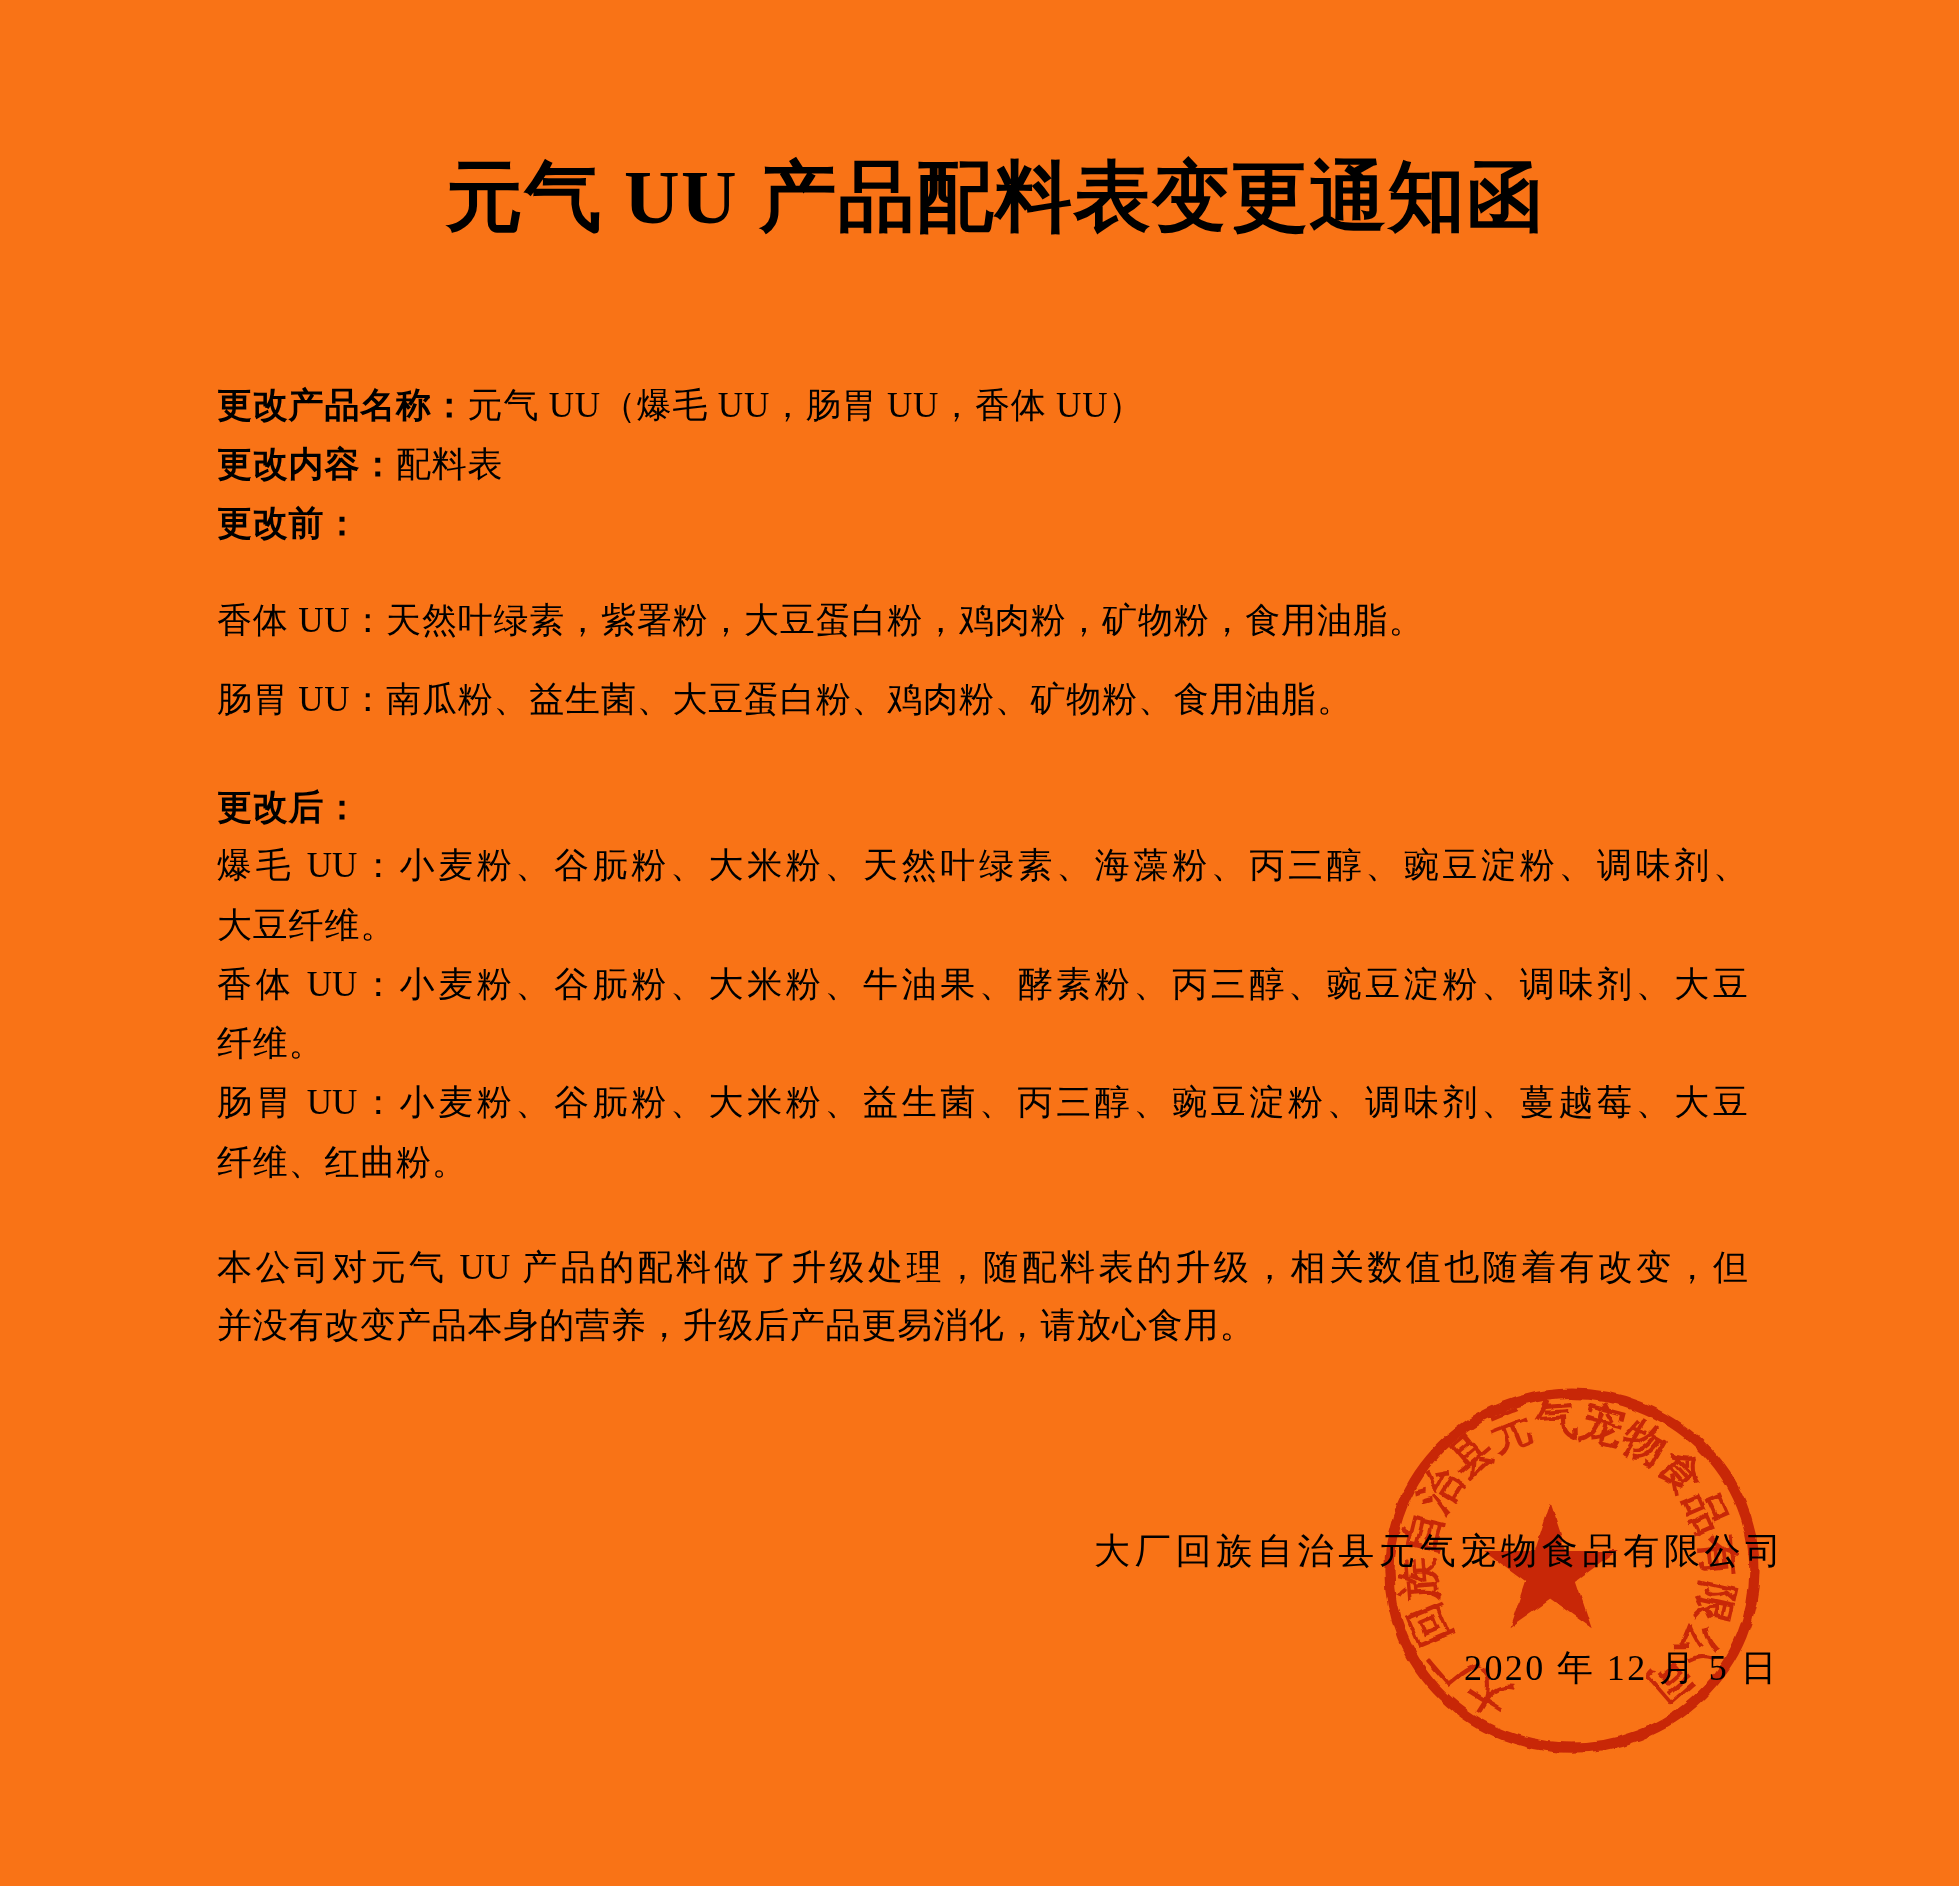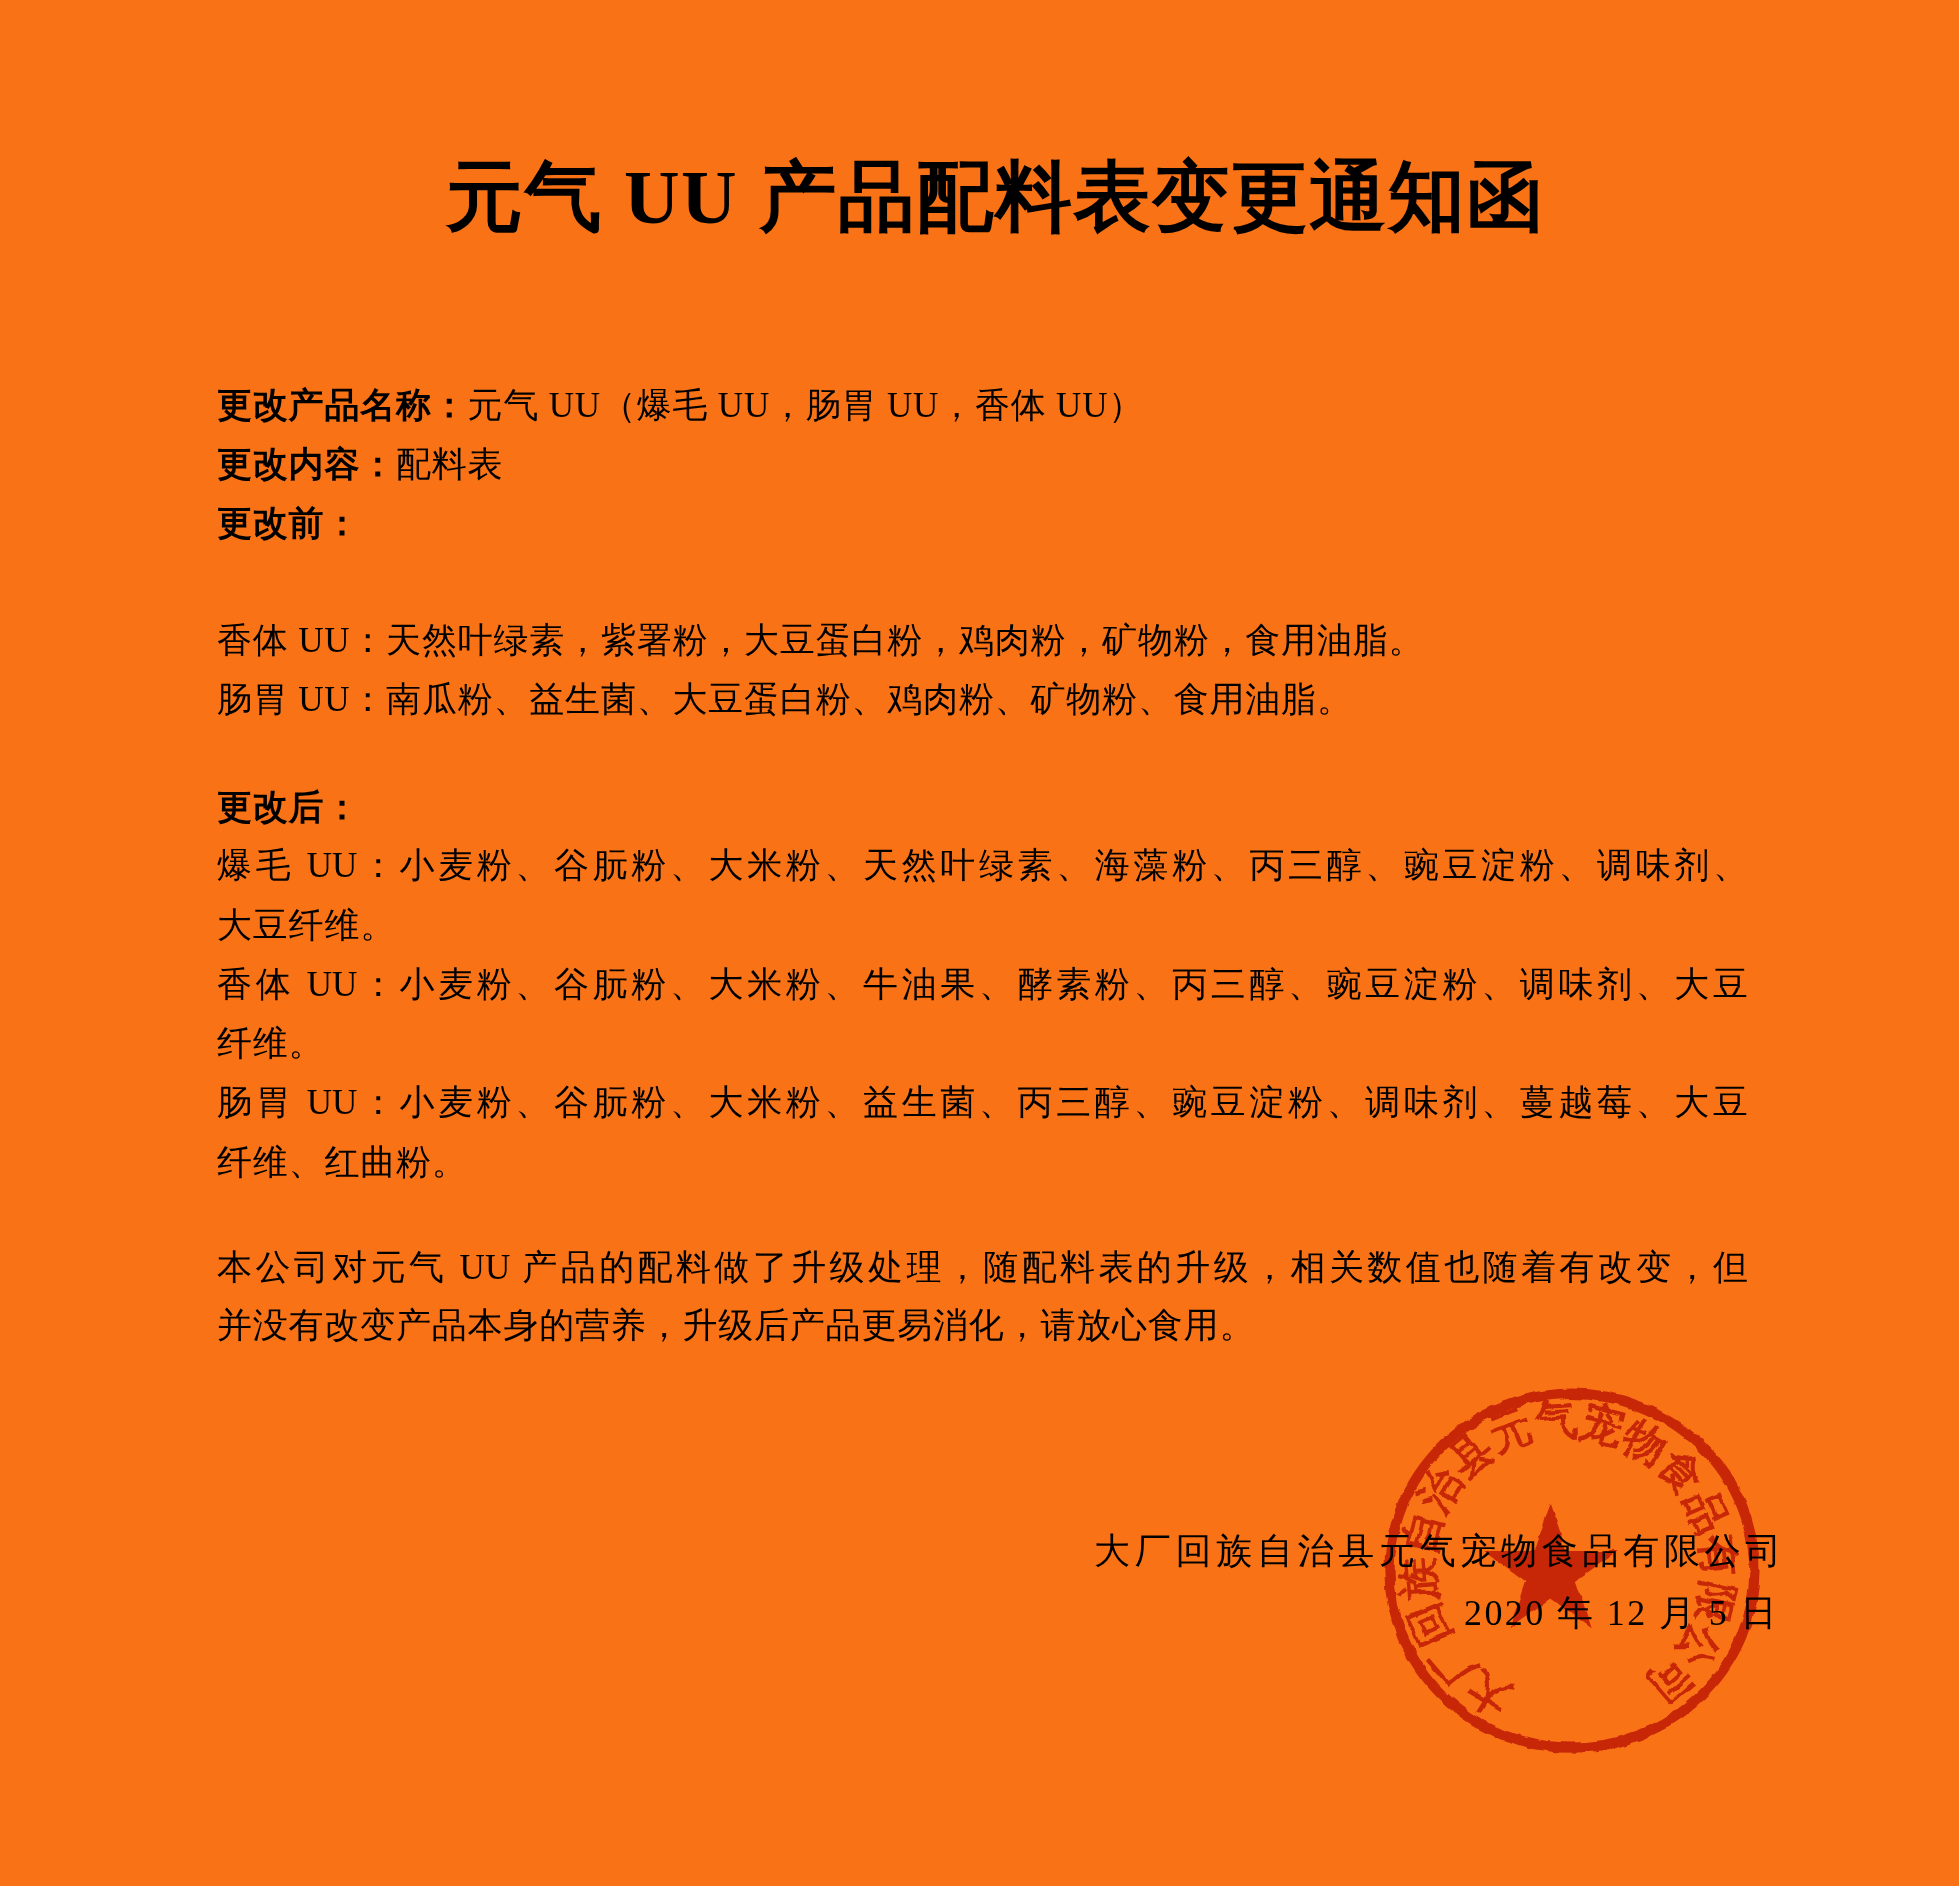--- a/index.html
+++ b/index.html
@@ -43,21 +43,21 @@
     text-align-last: justify;
     letter-spacing: 0;
   }
   .sig {
     position: absolute;
     font-size: 36px;
     line-height: 1.15;
     white-space: pre;
   }
   .sig-company { top: 1531px; right: 205px; letter-spacing: 4.7px; }
-  .sig-date    { top: 1593px; right: 212px; letter-spacing: 2.4px; }
+  .sig-date    { top: 1648px; right: 212px; letter-spacing: 2.4px; }
   .stamp-svg {
     position: absolute;
     top: 0; left: 0;
     width: 1959px; height: 1887px;
     mix-blend-mode: multiply;
     opacity: 0.92;
     pointer-events: none;
   }
   .seal-arc-text {
     font-family: "Liberation Serif", "DejaVu Serif", serif;
@@ -71,21 +71,21 @@
 
 <div class="page">
 
   <h1 class="title">元气 UU 产品配料表变更通知函</h1>
 
   <div class="line" style="top:385px"><b>更改产品名称：</b><span>元气 UU（爆毛 UU，肠胃 UU，香体 UU）</span></div>
 
   <div class="line" style="top:444px"><b>更改内容：</b><span>配料表</span></div>
 
   <div class="line" style="top:503px"><b>更改前：</b></div>
-  <div class="line" style="top:620px">香体 UU：天然叶绿素，紫署粉，大豆蛋白粉，鸡肉粉，矿物粉，食用油脂。</div>
+  <div class="line" style="top:600px">香体 UU：天然叶绿素，紫署粉，大豆蛋白粉，鸡肉粉，矿物粉，食用油脂。</div>
   <div class="line" style="top:679px">肠胃 UU：南瓜粉、益生菌、大豆蛋白粉、鸡肉粉、矿物粉、食用油脂。</div>
 
   <div class="line" style="top:787px"><b>更改后：</b></div>
   <div class="line justify" style="top:845px">爆毛 UU：小麦粉、谷朊粉、大米粉、天然叶绿素、海藻粉、丙三醇、豌豆淀粉、调味剂、</div>
   <div class="line" style="top:905px">大豆纤维。</div>
   <div class="line justify" style="top:964px">香体 UU：小麦粉、谷朊粉、大米粉、牛油果、酵素粉、丙三醇、豌豆淀粉、调味剂、大豆</div>
   <div class="line" style="top:1023px">纤维。</div>
   <div class="line justify" style="top:1082px">肠胃 UU：小麦粉、谷朊粉、大米粉、益生菌、丙三醇、豌豆淀粉、调味剂、蔓越莓、大豆</div>
   <div class="line" style="top:1142px">纤维、红曲粉。</div>
 

